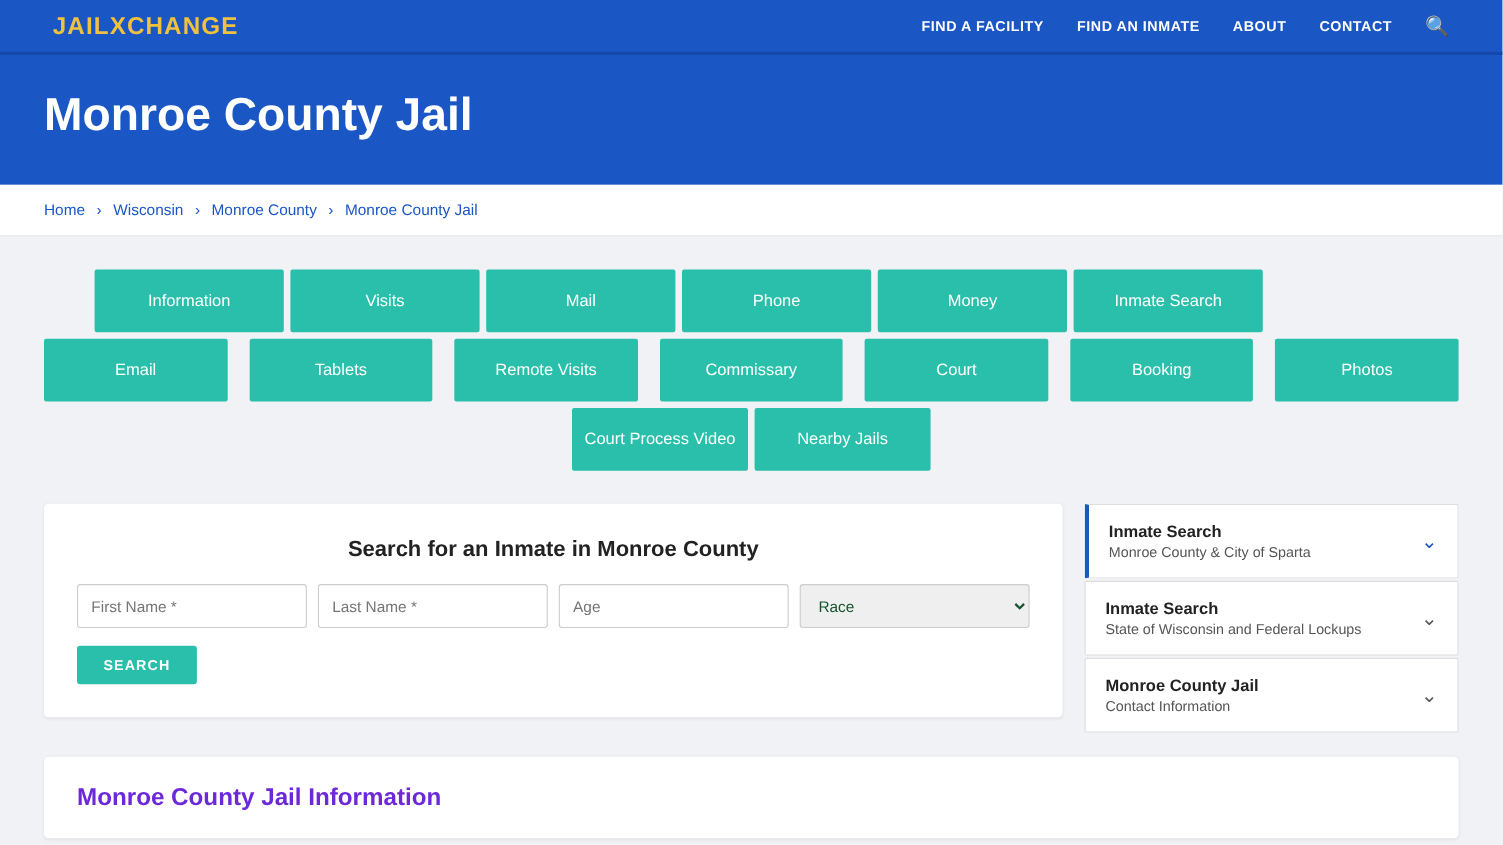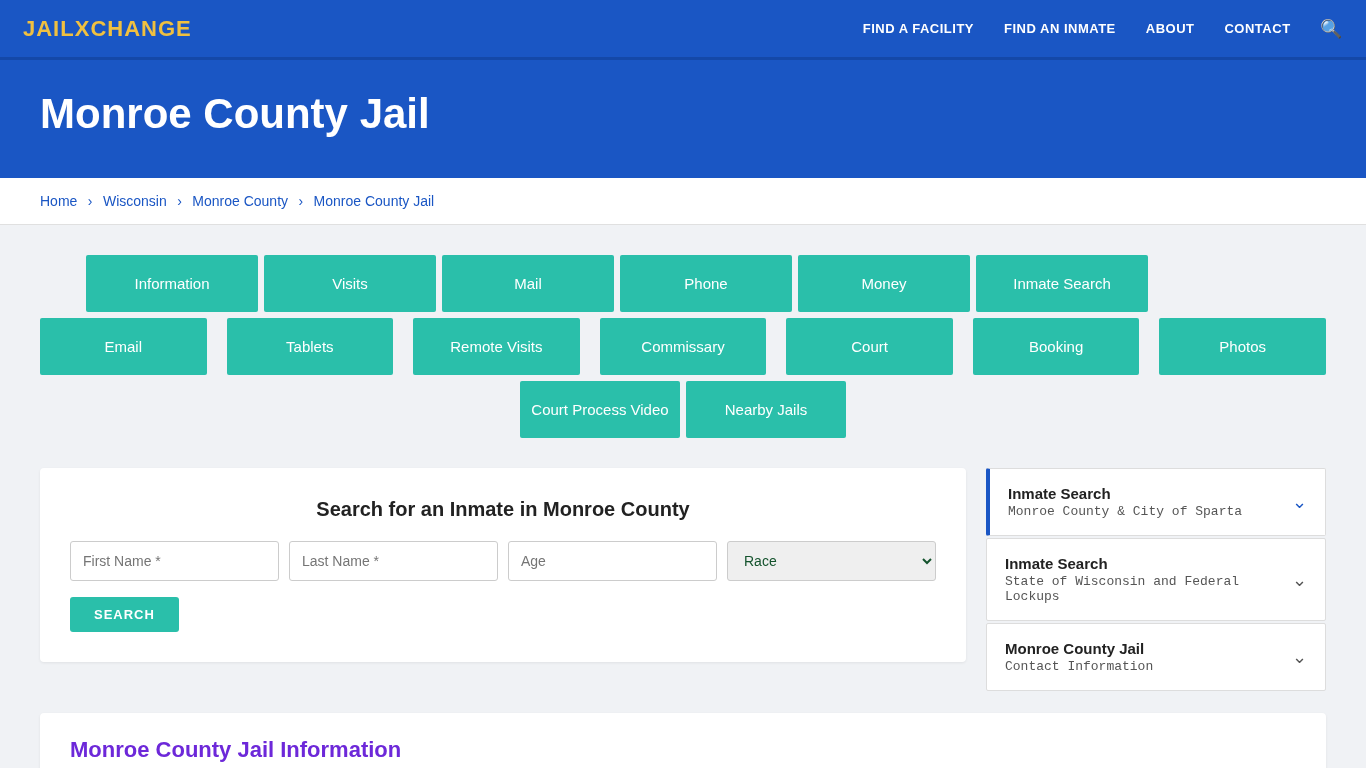--- a/index.html
+++ b/index.html
@@ -1,22 +1,22 @@
 <!DOCTYPE html>
 <html><head>
   <meta charset="utf-8">
   <style>
     * { box-sizing: border-box; margin: 0; padding: 0; }
     body { font-family: 'Arial', sans-serif; background: #f0f2f5; color: #333; }
 
     
     header {
       background: #1a56c4;
-      padding: 0 23px;
-      height: 60px;
+      padding: 0 48px;
+      height: 50px;
       display: flex;
       align-items: center;
       justify-content: space-between;
       border-bottom: 3px solid #1448a8;
     }
     .logo {
       font-size: 22px;
       font-weight: 900;
       color: white;
       letter-spacing: 1px;
@@ -186,21 +186,20 @@
       font-size: 15px;
       font-weight: 600;
       color: #222;
       display: block;
     }
     .accordion-title .sub-label {
       font-size: 13px;
       color: #555;
       display: block;
       margin-top: 2px;
-      font-family: Liberation Mono, monospace;
     }
     .chevron {
       color: #555;
       font-size: 18px;
       transition: transform 0.2s;
     }
     .accordion-item.active .chevron { color: #1a56c4; }
 
     
     .bottom-section {

